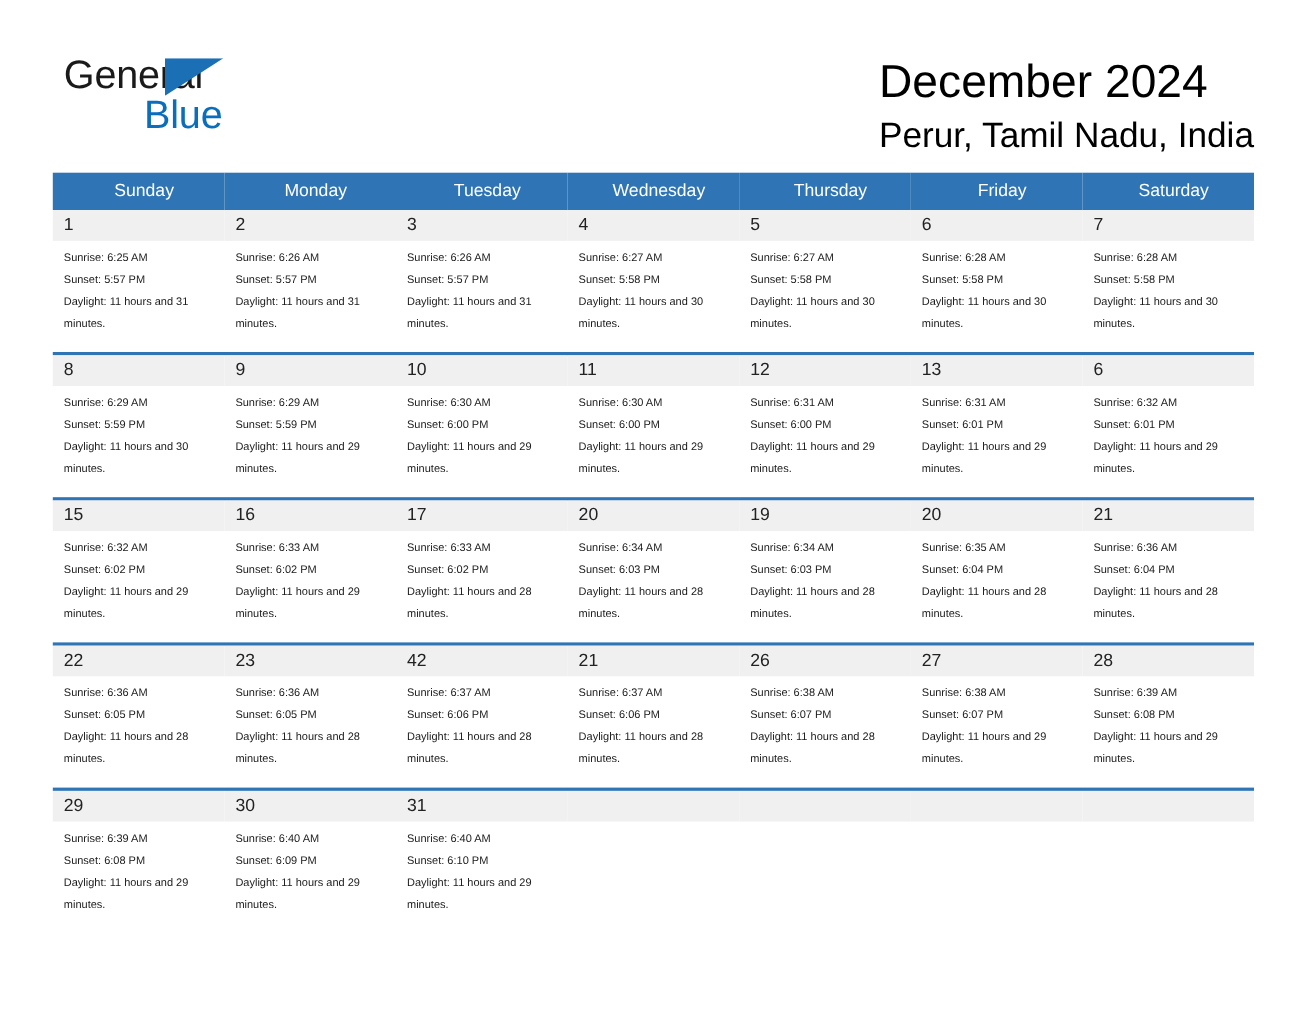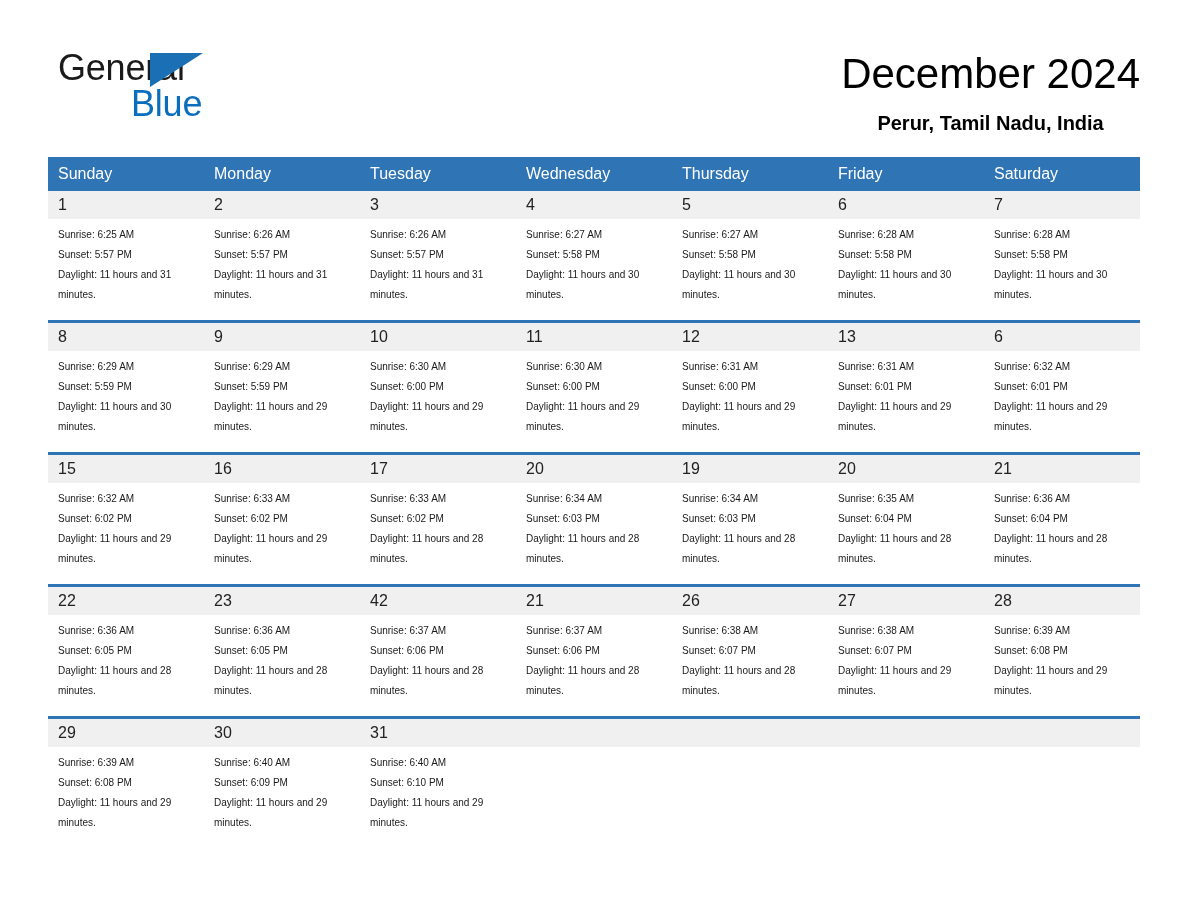--- a/index.html
+++ b/index.html
@@ -62,34 +62,34 @@
     line-height: 42px;
     color: #0a6ebd;
     font-family: "Liberation Sans", sans-serif;
     letter-spacing: -0.2px;
   }
 
   .title-block {
     position: absolute;
     right: 48px;
     top: 48px;
-    text-align: center;
+    text-align: left;
   }
   .month-title {
     font-size: 42px;
     line-height: 52px;
     font-weight: normal;
     color: #000;
     margin: 0;
     letter-spacing: 0px;
   }
   .location-title {
-    font-size: 20px;
+    font-size: 32px;
     line-height: 34px;
-    font-weight: bold;
+    font-weight: normal;
     color: #000;
     margin: 6px 0 0 0;
   }
 
   
   .calendar {
     position: absolute;
     left: 48px;
     top: 157px;
     width: 1092px;
@@ -99,21 +99,21 @@
     width: 1092px;
     border-collapse: collapse;
     table-layout: fixed;
   }
 
   .cal-table th {
     background: #2f74b5;
     color: #ffffff;
     font-size: 16px;
     font-weight: normal;
-    text-align: left;
+    text-align: center;
     padding: 8px 0 8px 10px;
     height: 31px;
     vertical-align: middle;
     border: none;
     margin-top: 28px;
   }
 
   .week-sep td {
     padding: 0;
     height: 3px;

